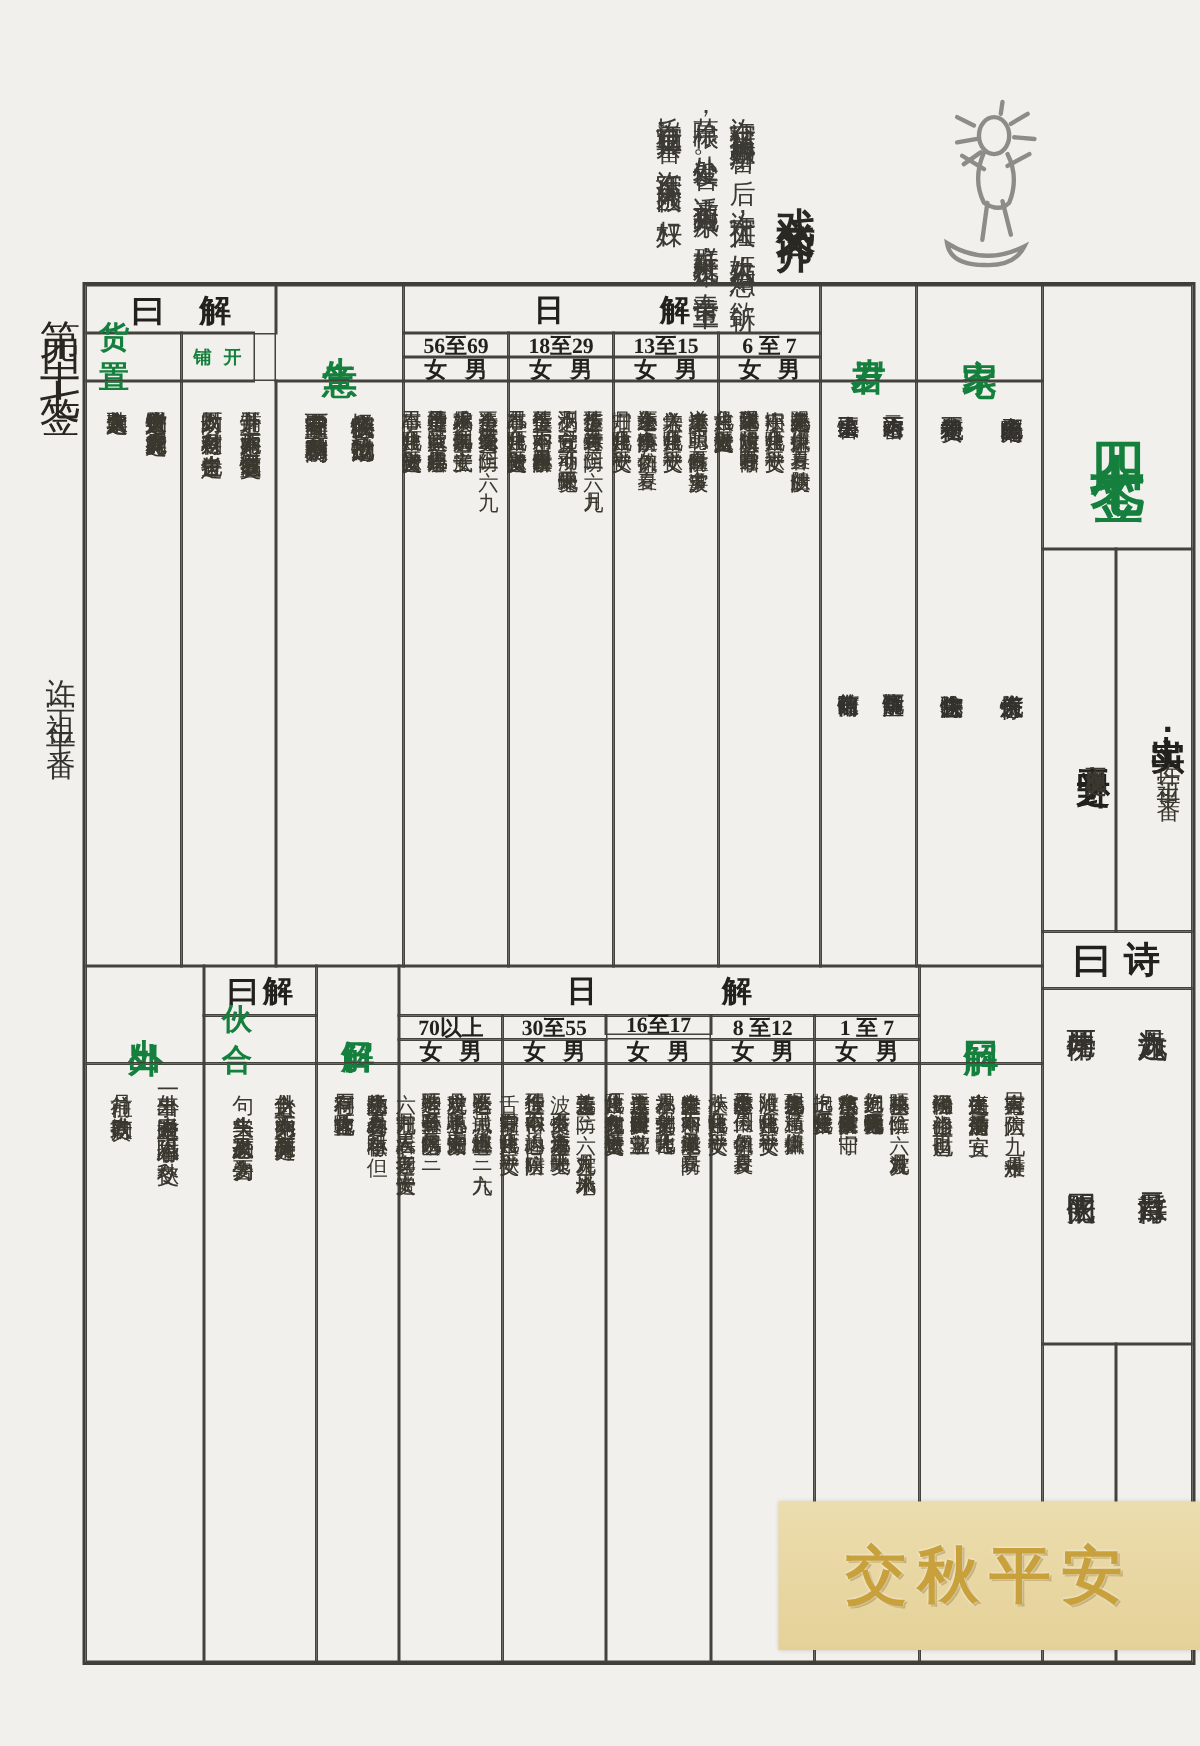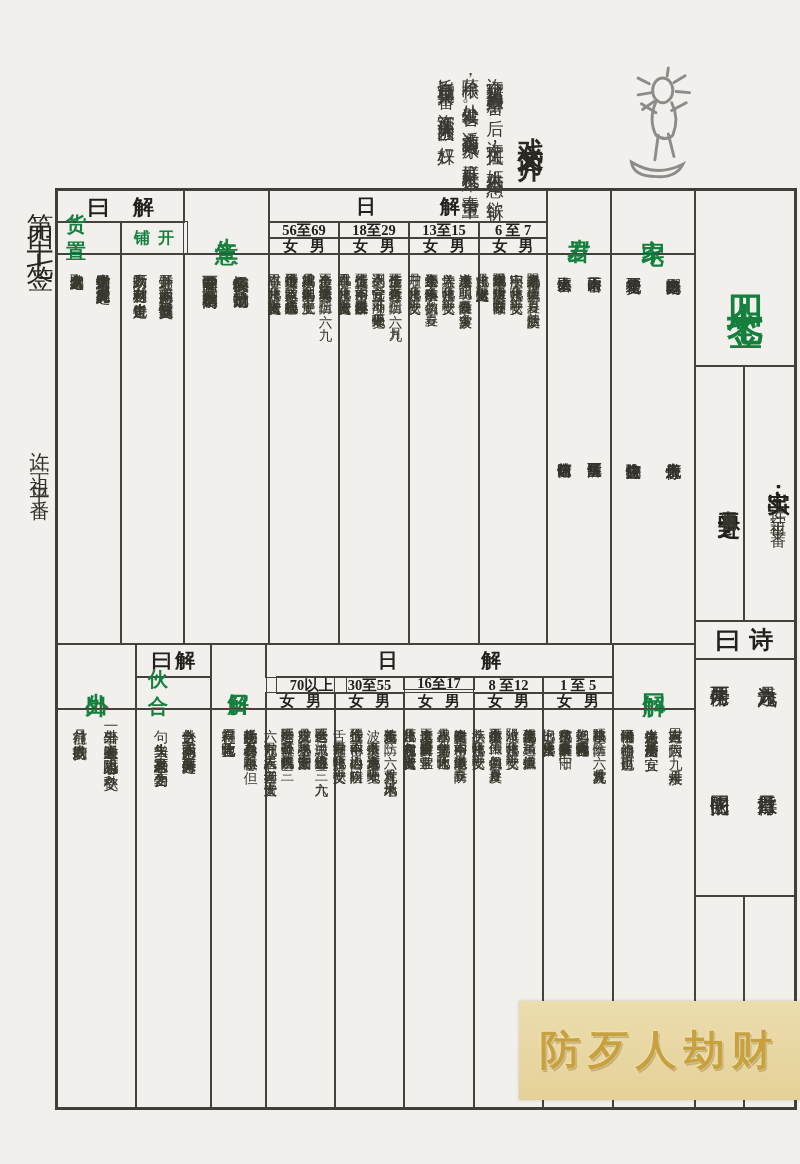--- a/index.html
+++ b/index.html
@@ -51,21 +51,21 @@
   </svg>
 
   <div class="abs vh" style="left:20px;top:192px;width:38px;height:220px;font-size:27px;letter-spacing:13px;color:#28261f;">第四十七签</div>
   <div class="abs vh" style="left:24px;top:436px;width:30px;height:180px;font-size:20px;letter-spacing:12px;color:#34322c;">许宁祖平番</div>
 
   <div class="abs b span2" style="left:57px;top:190px;width:128px;height:33px;font-size:21px;padding:0 18px;">
     <span>曰</span>
     <span>解</span>
   </div>
   <div class="abs b hdr" style="left:57px;top:221px;width:65px;height:34px;font-size:20px;letter-spacing:8px;padding-left:8px;">货置</div>
-  <div class="abs b hdr" style="left:120px;top:221px;width:68px;height:34px;font-size:16px;letter-spacing:8px;padding-left:8px;">铺开</div>
+  <div class="abs b hdr" style="left:120px;top:221px;width:50px;height:34px;font-size:12px;letter-spacing:8px;padding-left:8px;">铺开</div>
   <div class="abs b cellv pad p26 f145" style="left:57px;top:253px;width:65px;height:392px;">
       <span class="vl">购置货物肖牛之人定失财　只有肖龙虎之人能得利</span>
       <span class="vl">其余之人定勿贪取之</span>
     </div>
   <div class="abs b cellv pad p26 f145" style="left:120px;top:253px;width:65px;height:392px;">
       <span class="vl">卜开铺之卦　如密云不雨之兆　交易数目宜谨慎</span>
       <span class="vl">防歹人劫财　秋冬月有财利　肖牛者定失也</span>
     </div>
 
   <div class="abs b hdr vh" style="left:183px;top:190px;width:87px;height:65px;font-size:23px;letter-spacing:4px;">生意</div>
@@ -181,25 +181,25 @@
   <div class="abs b hdr vh" style="left:210px;top:643px;width:57px;height:67px;font-size:22px;">解日</div>
   <div class="abs b cellv pad p22 f14" style="left:210px;top:708px;width:57px;height:400px;">
       <span class="vl">生意防小人耗劫　春夏月勿贪心　秋冬有小阻　但</span>
       <span class="vl">有厚利得　宜吓天地化吉</span>
     </div>
 
   <div class="abs b span2" style="left:265px;top:643px;width:349px;height:35px;font-size:20px;padding:0 70px;">
     <span>日</span>
     <span>解</span>
   </div>
-  <div class="abs b agehd" style="left:276px;top:676px;width:71px;height:18px;">70以上</div>
+  <div class="abs b agehd" style="left:265px;top:676px;width:71px;height:18px;">70以上</div>
   <div class="abs b agehd" style="left:334px;top:676px;width:71px;height:18px;">30至55</div>
   <div class="abs b agehd" style="left:403px;top:676px;width:72px;height:14px;">16至17</div>
   <div class="abs b agehd" style="left:473px;top:676px;width:71px;height:18px;">8 至12</div>
-  <div class="abs b agehd" style="left:542px;top:676px;width:72px;height:18px;">1 至 5</div>
+  <div class="abs b agehd" style="left:542px;top:676px;width:72px;height:18px;">1 至 7</div>
   <div class="abs b gen" style="left:265px;top:692px;width:71px;height:18px;">
     <span>女</span>
       <span>男</span>
     </div>
   <div class="abs b gen" style="left:334px;top:692px;width:71px;height:18px;">
     <span>女</span>
       <span>男</span>
     </div>
   <div class="abs b gen" style="left:403px;top:692px;width:72px;height:18px;">
     <span>女</span>
@@ -248,16 +248,16 @@
   <div class="abs b hdr vh" style="left:612px;top:643px;width:84px;height:67px;font-size:23px;">解曰</div>
   <div class="abs b cellv pad p24 f14" style="left:612px;top:708px;width:84px;height:400px;padding-right:8px;">
       <span class="vl">吉宅人口有喜　但防六　九　十二月疾难</span>
       <span class="vl">肖牛之人生痛疾　是厝前受杀冲伤　宜安</span>
       <span class="vl">向佛祖诵经　并修祖山　财丁昌也</span>
     </div>
 
   <div class="abs" style="left:55px;top:188px;width:742px;height:922px;border:2.5px solid #403e39;pointer-events:none;"></div>
 
   <div id="watermark" class="abs" style="left:519px;top:1001px;width:281px;height:99px;">
-    <span>防歹人劫财</span>
+    <span>交秋平安</span>
   </div>
 
 </div>
 
 </body></html>

